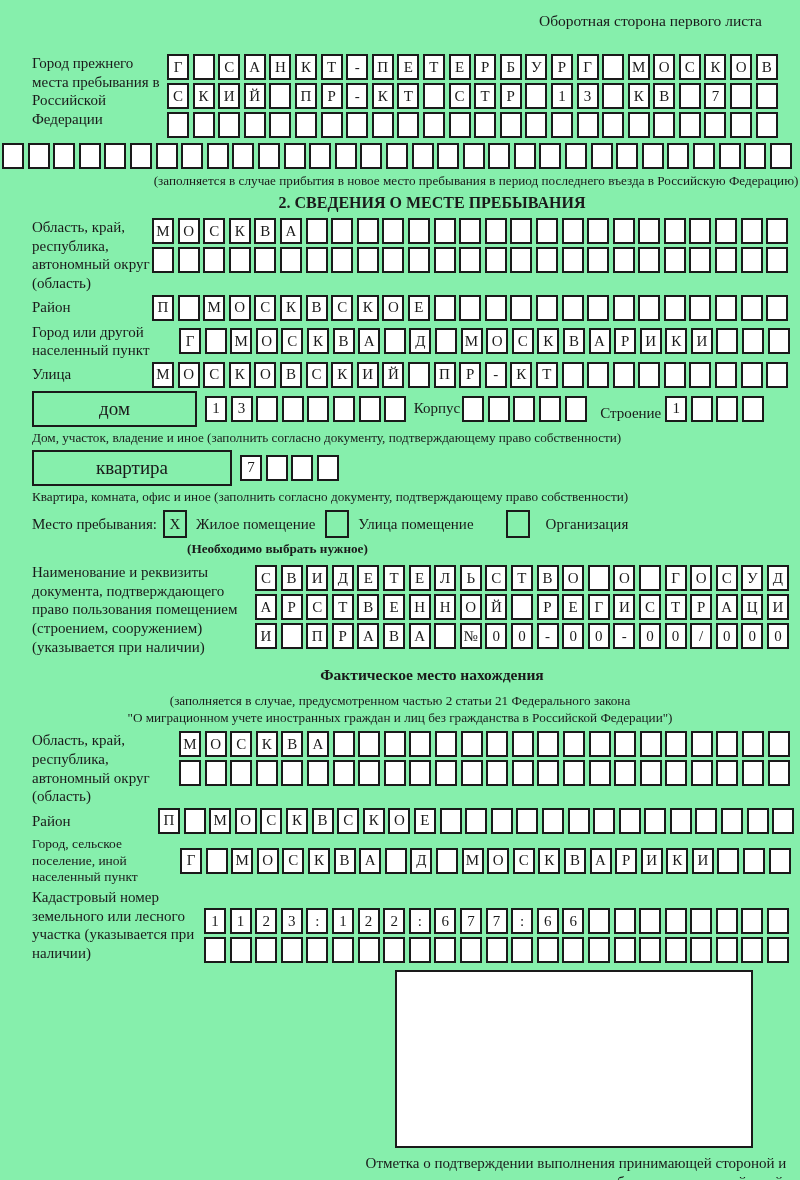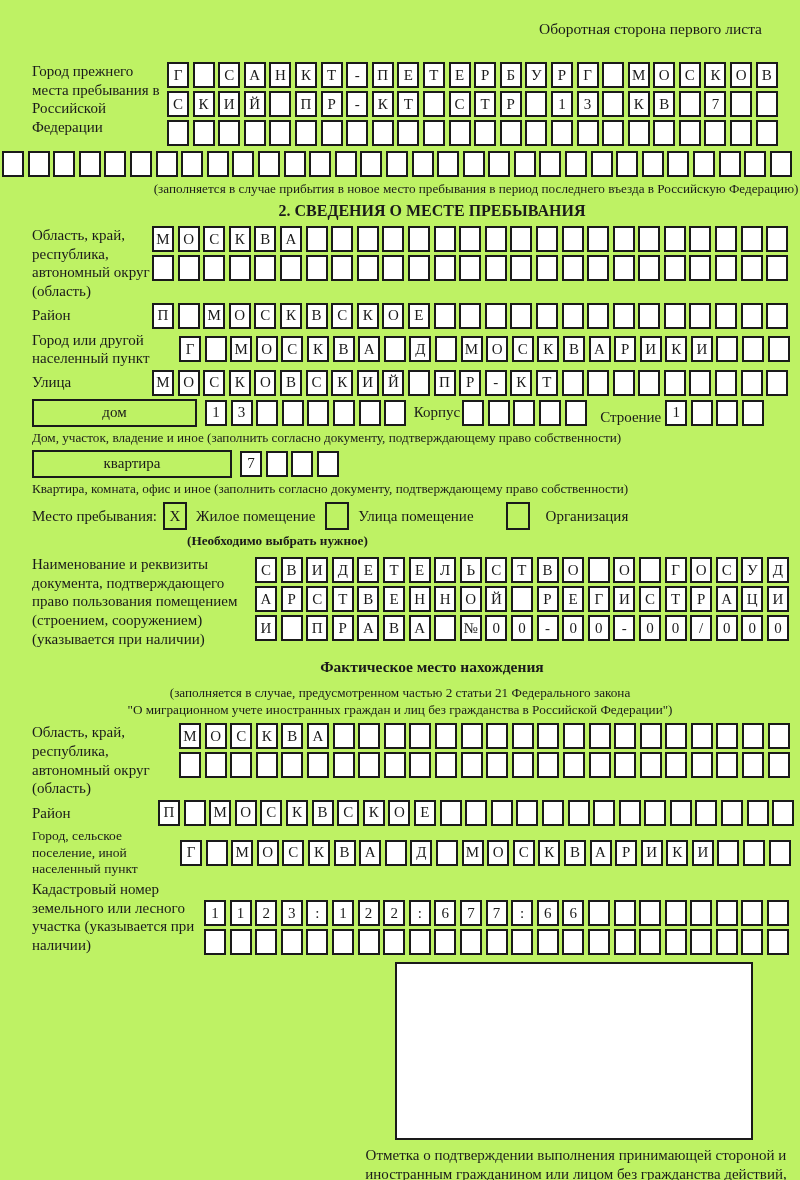--- a/index.html
+++ b/index.html
@@ -1,20 +1,20 @@
 <!DOCTYPE html>
 <html><head>
 <meta charset="utf-8">
 <style>
   html,body{margin:0;padding:0;background:#fff;}
   .page{
     position:relative;width:800px;height:1180px;box-sizing:border-box;
-    background:#bef264;color:#1a1a1a;overflow:hidden;
+    background:#86efac;color:#1a1a1a;overflow:hidden;
     font-family:"Liberation Serif","DejaVu Serif",serif;
-    padding:20px 0 0 32px;
+    padding:12px 0 0 32px;
   }
   .hdr{font-size:15.5px;text-align:right;padding-right:38px;}
   .lbl{font-size:15px;line-height:1.24;}
   .row{display:flex;margin-bottom:2px;}
   .row.vcenter{align-items:center;}
   .row.vtop{align-items:flex-start;}
   .cells{display:flex;flex-wrap:nowrap;}
   .stack > .cells{margin-bottom:3px;}
   .cell{
     flex:0 0 auto;width:18px;height:22px;border:2px solid #1a1a1a;margin-right:3.6px;
@@ -26,22 +26,22 @@
   .w147{flex:0 0 147px;width:147px;font-family:Liberation Serif, serif;}
   .w148{flex:0 0 148px;width:148px;font-size:13.5px;}
   .w223{flex:0 0 223px;width:223px;}
   .w172{flex:0 0 172px;width:172px;}
   .w126{flex:0 0 126px;width:126px;}
   .fullrow{margin-left:-30px;margin-top:1px;}
   .note{font-size:13.2px;line-height:1.3;}
   .center800{width:800px;margin-left:-32px;text-align:center;}
   .sec-title{font-weight:bold;font-size:16px;margin:5px 0 6px 0;}
   .widebox{
-    box-sizing:border-box;height:28px;border:2px solid #1a1a1a;
-    display:flex;align-items:center;justify-content:center;font-size:15px;flex:0 0 auto;
+    box-sizing:border-box;height:36px;border:2px solid #1a1a1a;
+    display:flex;align-items:center;justify-content:center;font-size:19px;flex:0 0 auto;
   }
   .inline-lbl{font-size:15px;flex:0 0 auto;}
   .cbox{
     flex:0 0 auto;width:20px;height:24px;border:2px solid #1a1a1a;margin:0 0 0 6px;
     display:flex;align-items:center;justify-content:center;font-size:15px;
   }
   .optlbl{font-size:15px;margin-left:9px;}
   .addr-block{margin-top:24px;}
   .mesto-note{margin-left:155px;margin-top:2px;font-weight:bold;}
   .stamp{

